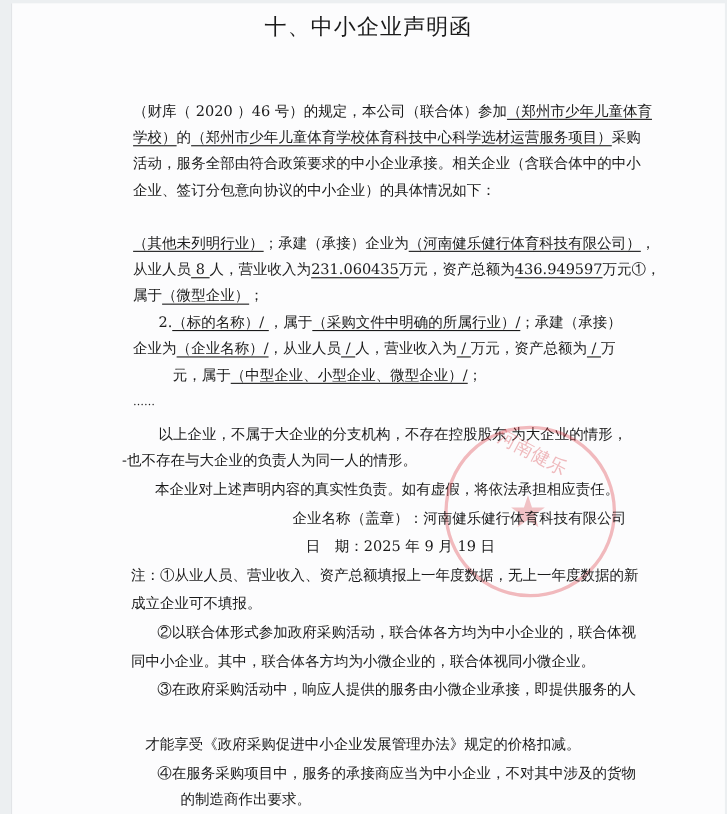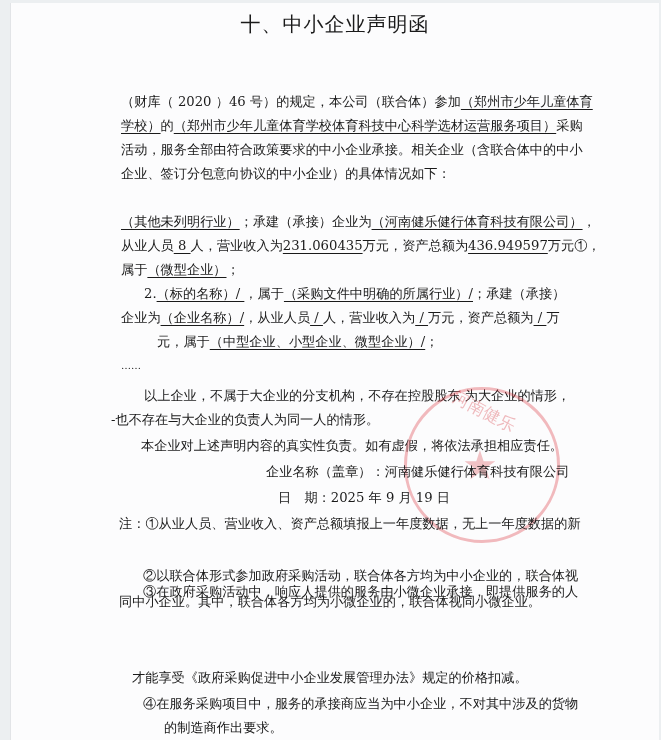--- a/index.html
+++ b/index.html
@@ -84,19 +84,20 @@
   </div>
 
   <div class="line" style="left:255px;top:460px;">
     <span>企业名称（盖章）：</span><span>河南健乐健行体育科技有限公司</span>
   </div>
   <div class="line" style="left:267px;top:486px;text-align:center;">
     <span>日　期：</span><span>2025 年 9 月 19 日</span>
   </div>
 
   <div class="line" style="left:108px;top:512px;">注：①从业人员、营业收入、资产总额填报上一年度数据，无上一年度数据的新</div>
+  <div class="line" style="left:108px;top:538px;">成立企业可不填报。</div>
   <div class="line" style="left:132px;top:564px;">②以联合体形式参加政府采购活动，联合体各方均为中小企业的，联合体视</div>
   <div class="line" style="left:108px;top:590px;">同中小企业。其中，联合体各方均为小微企业的，联合体视同小微企业。</div>
-  <div class="line" style="left:132px;top:580px;text-align:center;">③在政府采购活动中，响应人提供的服务由小微企业承接，即提供服务的人</div>
+  <div class="line" style="left:132px;top:616px;text-align:center;">③在政府采购活动中，响应人提供的服务由小微企业承接，即提供服务的人</div>
   <div class="line" style="left:100px;top:666px;margin-left:21px;">才能享受《政府采购促进中小企业发展管理办法》规定的价格扣减。</div>
   <div class="line" style="left:132px;top:692px;">④在服务采购项目中，服务的承接商应当为中小企业，不对其中涉及的货物</div>
   <div class="line" style="left:108px;top:716px;padding-left:45px;">的制造商作出要求。</div>
 </div>
 
 </body></html>

